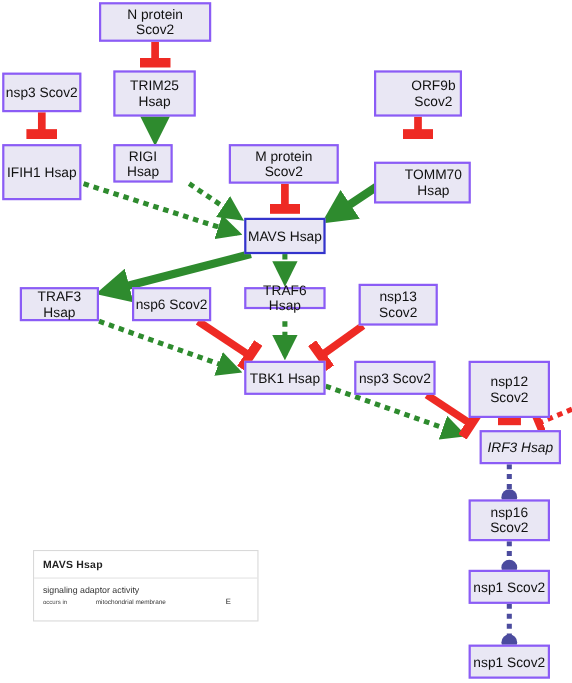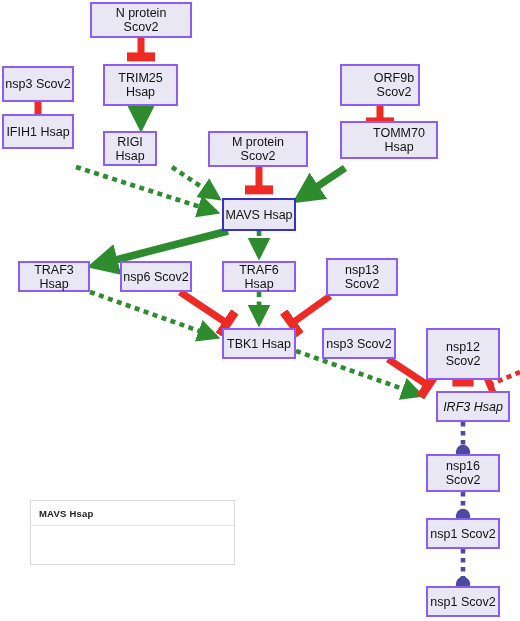--- a/index.html
+++ b/index.html
@@ -163,39 +163,47 @@
     <line x1="463" y1="549" x2="463" y2="584" stroke="#4b4b9e" stroke-width="4.6" stroke-dasharray="4.5,4.5" marker-end="url(#dotPurple)"></line>
   </svg>
 
   <div class="node" style="left:90px;top:2px;width:102px;height:36px;">N protein
 Scov2</div>
   <div class="node" style="left:2px;top:66px;width:72px;height:36px;">nsp3 Scov2</div>
   <div class="node" style="left:103px;top:64px;width:75px;height:42px;">TRIM25
 Hsap</div>
   <div class="node" style="left:340px;top:64px;width:80px;height:42px;padding-left:28px;">ORF9b
 Scov2</div>
-  <div class="node" style="left:2px;top:114px;width:72px;height:35px;">IFIH1 Hsap</div>
+  <div class="node" style="left:2px;top:131px;width:72px;height:51px;">IFIH1 Hsap</div>
   <div class="node" style="left:103px;top:131px;width:54px;height:35px;">RIGI Hsap</div>
   <div class="node" style="left:208px;top:131px;width:100px;height:36px;">M protein
 Scov2</div>
-  <div class="node" style="left:340px;top:121px;width:98px;height:38px;padding-left:20px;">TOMM70
+  <div class="node" style="left:340px;top:147px;width:88px;height:38px;padding-left:20px;">TOMM70
 Hsap</div>
   <div class="node highlight" style="left:222px;top:198px;width:74px;height:33px;">MAVS Hsap</div>
   <div class="node" style="left:18px;top:261px;width:72px;height:31px;">TRAF3 Hsap</div>
   <div class="node" style="left:120px;top:261px;width:72px;height:31px;">nsp6 Scov2</div>
-  <div class="node" style="left:222px;top:261px;width:74px;height:31px;">TRAF6 Hsap</div>
+  <div class="node" style="left:222px;top:261px;width:74px;height:20px;">TRAF6 Hsap</div>
   <div class="node" style="left:326px;top:258px;width:72px;height:38px;">nsp13
 Scov2</div>
   <div class="node" style="left:222px;top:328px;width:74px;height:31px;text-align:right;">TBK1 Hsap</div>
   <div class="node" style="left:322px;top:328px;width:74px;height:31px;">nsp3 Scov2</div>
   <div class="node" style="left:426px;top:328px;width:74px;height:52px;text-align:center;">nsp12
 Scov2</div>
   <div class="node" style="left:436px;top:391px;width:74px;height:31px;font-style:italic;">IRF3 Hsap</div>
   <div class="node" style="left:426px;top:454px;width:74px;height:38px;">nsp16
 Scov2</div>
   <div class="node" style="left:426px;top:518px;width:74px;height:31px;">nsp1 Scov2</div>
   <div class="node" style="left:426px;top:586px;width:74px;height:31px;">nsp1 Scov2</div>
 
   <div id="legend">
     <div class="lg-title">MAVS Hsap</div>
+    <div class="lg-body">
+      <div class="lg-term">signaling adaptor activity</div>
+      <div class="lg-row">
+        <span class="lg-rel">occurs in</span>
+        <span class="lg-loc">mitochondrial membrane</span>
+        <span class="lg-code">E</span>
+      </div>
+    </div>
   </div>
 
 </div>
 
 </body></html>

